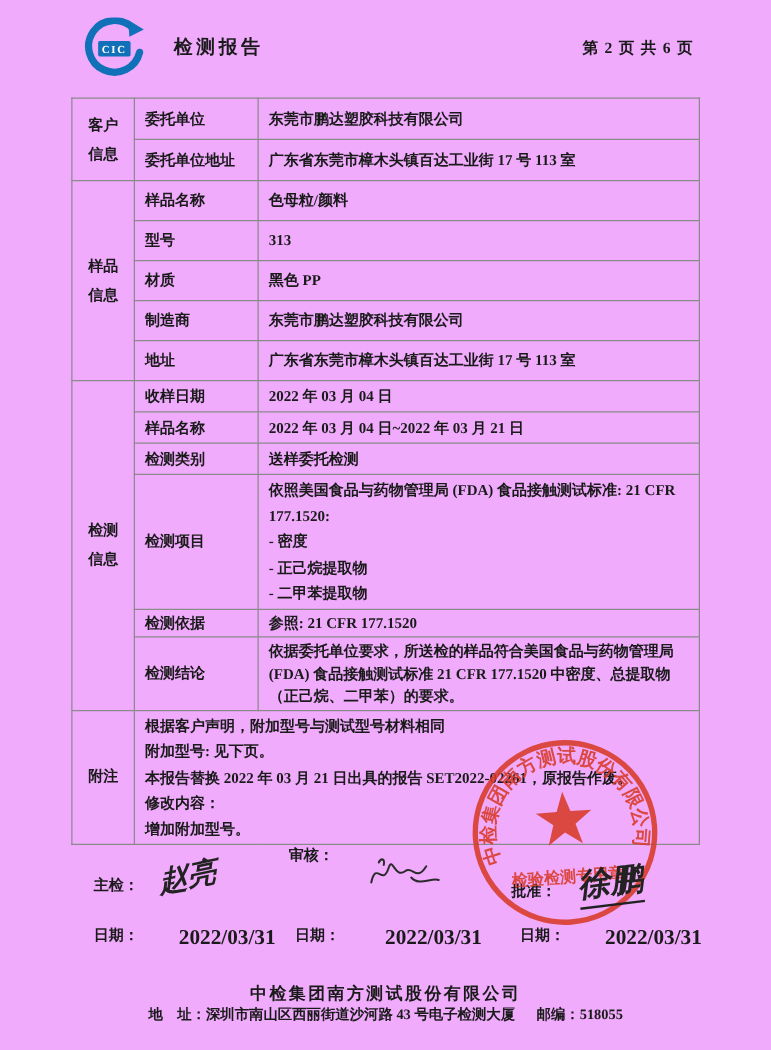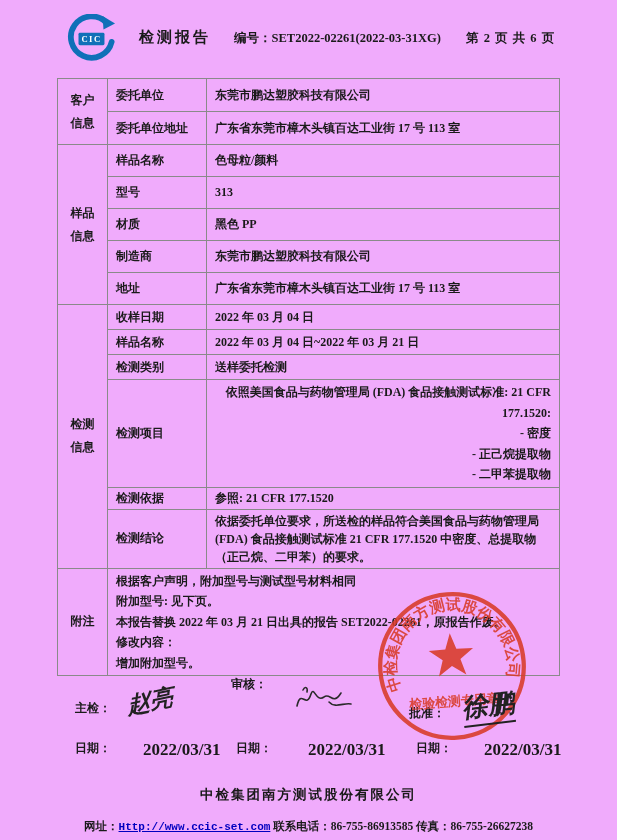--- a/index.html
+++ b/index.html
@@ -25,21 +25,21 @@
   table.report td{
     border:1px solid #8a8a8a;
     font-size:12px;font-weight:600;
     padding:2px 8px;
     vertical-align:middle;
     overflow:hidden;
   }
   td.group{text-align:center;padding:2px 2px;line-height:1.9;}
   td.flabel{padding-left:9px;}
   td.fvalue{padding-left:12px;}
-  td.fvalue .ln{line-height:20.5px;text-align:right;}
+  td.fvalue .ln{line-height:20.5px;}
   td.note-cell{vertical-align:middle;}
   td.note-cell .ln{line-height:20.5px;}
   tr.hA{height:33px;} tr.hB{height:32px;} tr.hC{height:25px;} tr.hD{height:20px;}
   
   .sig-label{position:absolute;font-size:12px;font-weight:600;}
   .sig-name{
     position:absolute;font-size:23px;font-weight:bold;font-style:italic;
     transform:rotate(-12deg) skewX(-6deg);color:#222;white-space:nowrap;z-index:4;
   }
   .sig-svg{position:absolute;z-index:4;}
@@ -62,21 +62,20 @@
 
 <div class="page">
 
   <svg class="logo" viewBox="0 0 60 52">
     <path d="M 46,9 A 21.5,21.5 0 1 0 51.5,29" fill="none" stroke="#1070b8" stroke-width="6" stroke-linecap="round"></path>
     <polygon points="42,2 55,10 43,16" fill="#1070b8"></polygon>
     <rect x="17" y="19.5" width="27" height="13" rx="1.5" fill="#1070b8"></rect>
     <text x="30.5" y="29.5" text-anchor="middle" font-size="9" font-weight="bold" fill="#ffffff" letter-spacing="1.5">CIC</text>
   </svg>
   <div class="hdr-title">检测报告</div>
-  <div class="hdr-no"><span>编号：</span><span>SET2022-02261(2022-03-31XG)</span></div>
   <div class="hdr-page">第 2 页 共 6 页</div>
 
   <table class="report">
     <colgroup>
         <col style="width:50px">
         <col style="width:99px">
         <col>
       </colgroup>
     <tbody>
 
@@ -190,21 +189,19 @@
       <path id="stampArc" d="M 32.8,125.8 A 72,72 0 1 1 167.2,125.8" fill="none"></path>
     </defs>
     <text font-size="19.5" font-weight="bold" fill="#d93b28">
       <textPath href="#stampArc" startOffset="0">中检集团南方测试股份有限公司</textPath>
     </text>
     <polygon points="100,58 107.1,78.3 128.5,78.7 111.4,91.7 117.6,112.3 100,100 82.4,112.3 88.6,91.7 71.5,78.7 92.9,78.3" fill="#d93b28"></polygon>
     <text x="100" y="151" text-anchor="middle" font-size="16.5" font-weight="bold" fill="#d93b28">检验检测专用章</text>
   </svg>
 
   <div class="footer f-company">中检集团南方测试股份有限公司</div>
-  <div class="footer f-line f-web">
-    <span>网址：</span><a class="f-link" href="#">Http://www.ccic-set.com</a>
-    <span> </span>
-    <span>联系电话：</span><span>86-755-86913585</span>
-    <span> </span>
-    <span>传真：</span><span>86-755-26627238</span>
+  <div class="footer f-line f-addr">
+    <span>地　址：</span><span>深圳市南山区西丽街道沙河路 43 号电子检测大厦</span>
+    <span>　</span>
+    <span>邮编：</span><span>518055</span>
   </div>
 
 </div>
 
 </body></html>

